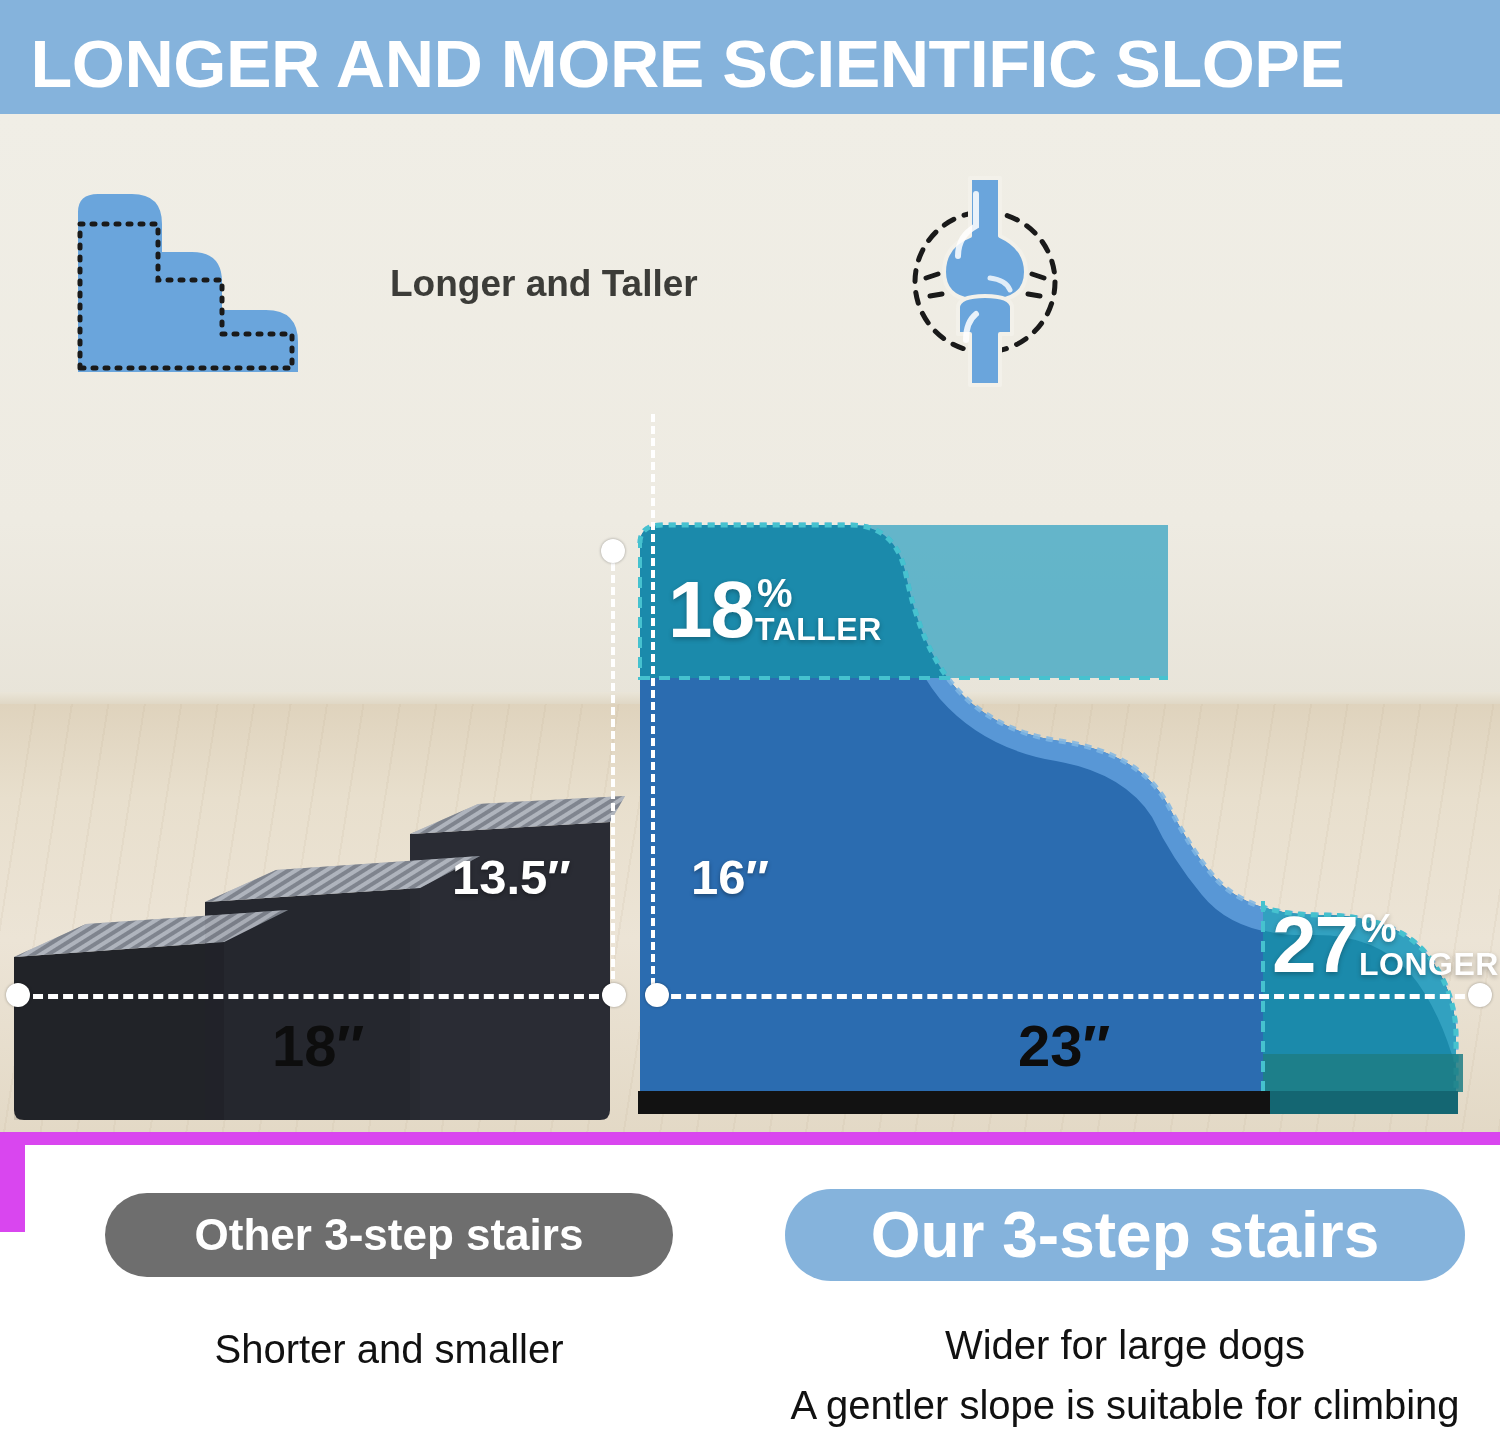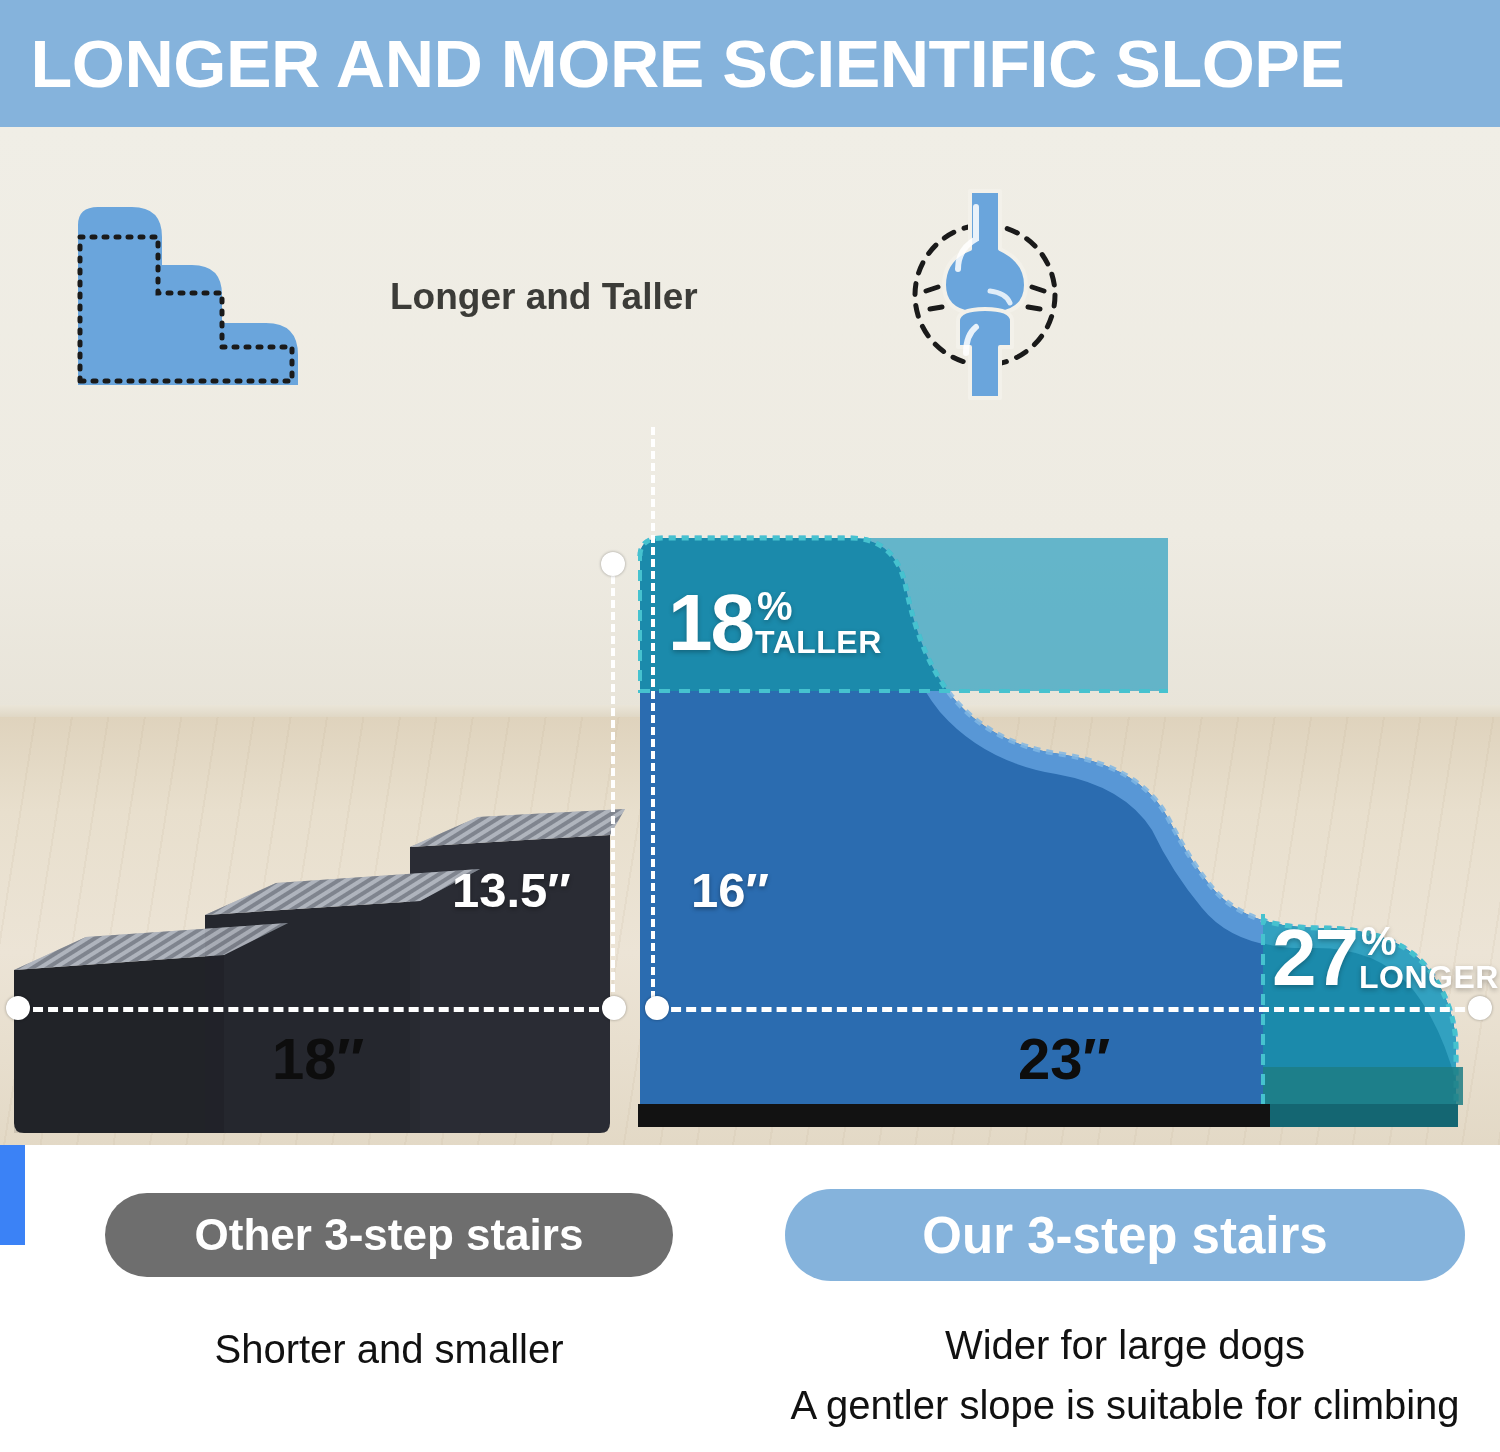--- a/index.html
+++ b/index.html
@@ -24,23 +24,23 @@
     letter-spacing:-0.5px;
     color:#ffffff;
     padding-left:30px;
     white-space:nowrap;
     transform:scaleX(1.02);
     transform-origin:left center;
   }
 
   
   #scene{
-    position:absolute; left:0; top:127px; width:1500px; height:1118px;
+    position:absolute; left:0; top:114px; width:1500px; height:1118px;
     overflow:hidden;
-    background:#3b82f6;
+    background:#d946ef;
   }
   #wall{
     position:absolute; left:0; top:0; width:1500px; height:583px;
     background:linear-gradient(180deg,#f0eee6 0%, #eeebe2 70%, #e8e4d9 100%);
   }
   #baseboard{
     position:absolute; left:0; top:578px; width:1500px; height:14px;
     background:linear-gradient(180deg,#eae5d8,#ded5c2);
   }
   #floor{
@@ -134,21 +134,21 @@
     white-space:nowrap;
   }
   #pill-other{
     left:80px; top:48px; width:568px; height:84px;
     background:#6e6e6e;
     font-size:44px;
   }
   #pill-ours{
     left:760px; top:44px; width:680px; height:92px;
     background:#85b3dc;
-    font-size:51px;
+    font-size:64px;
   }
   .caption{
     position:absolute;
     font-family:"Liberation Sans", sans-serif;
     font-size:40px;
     color:#111111;
     white-space:nowrap;
     text-align:center;
   }
   #cap-other{ left:80px; top:182px; width:568px; }

